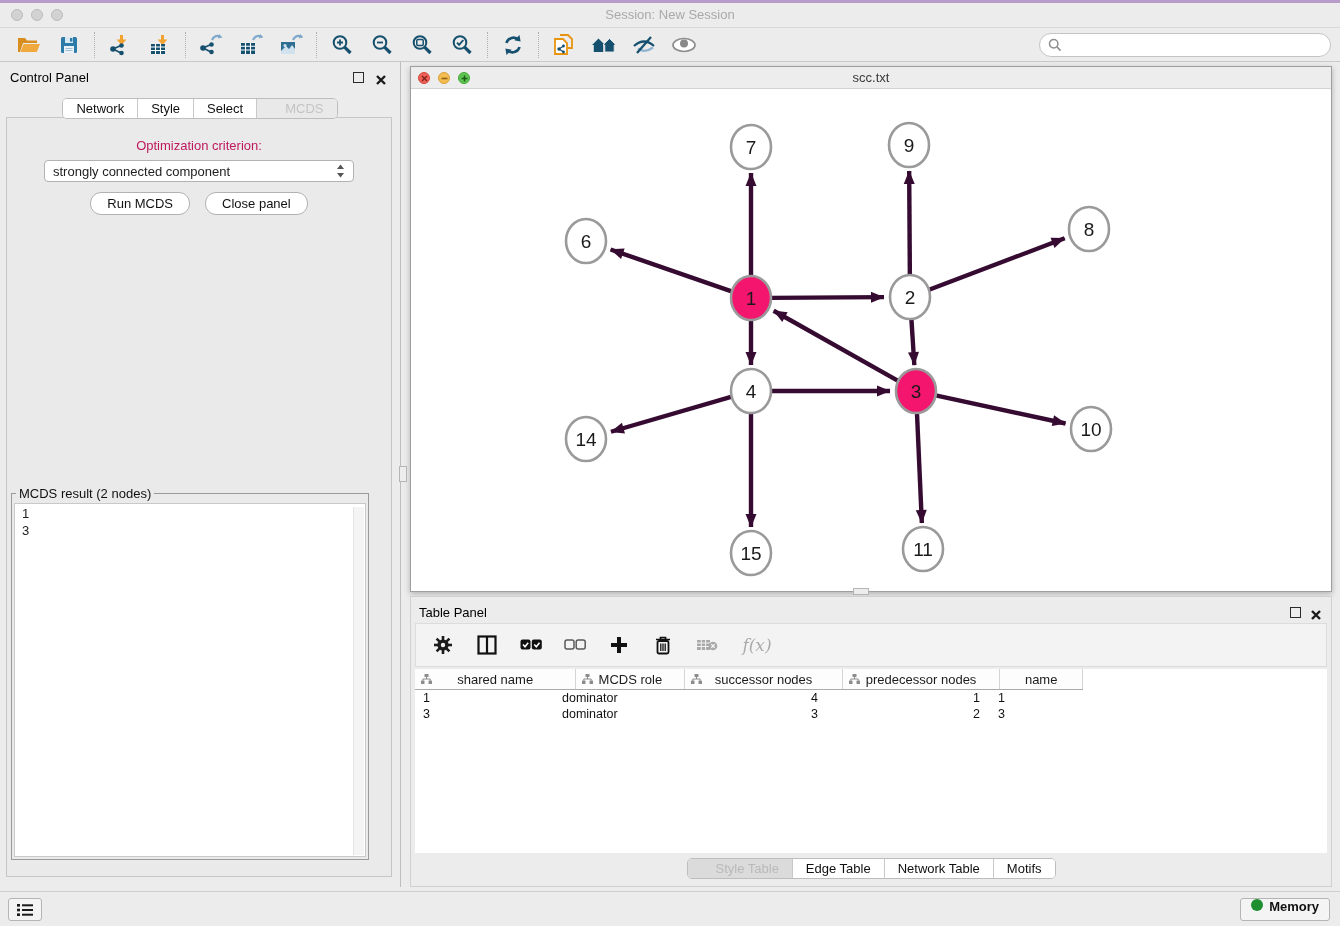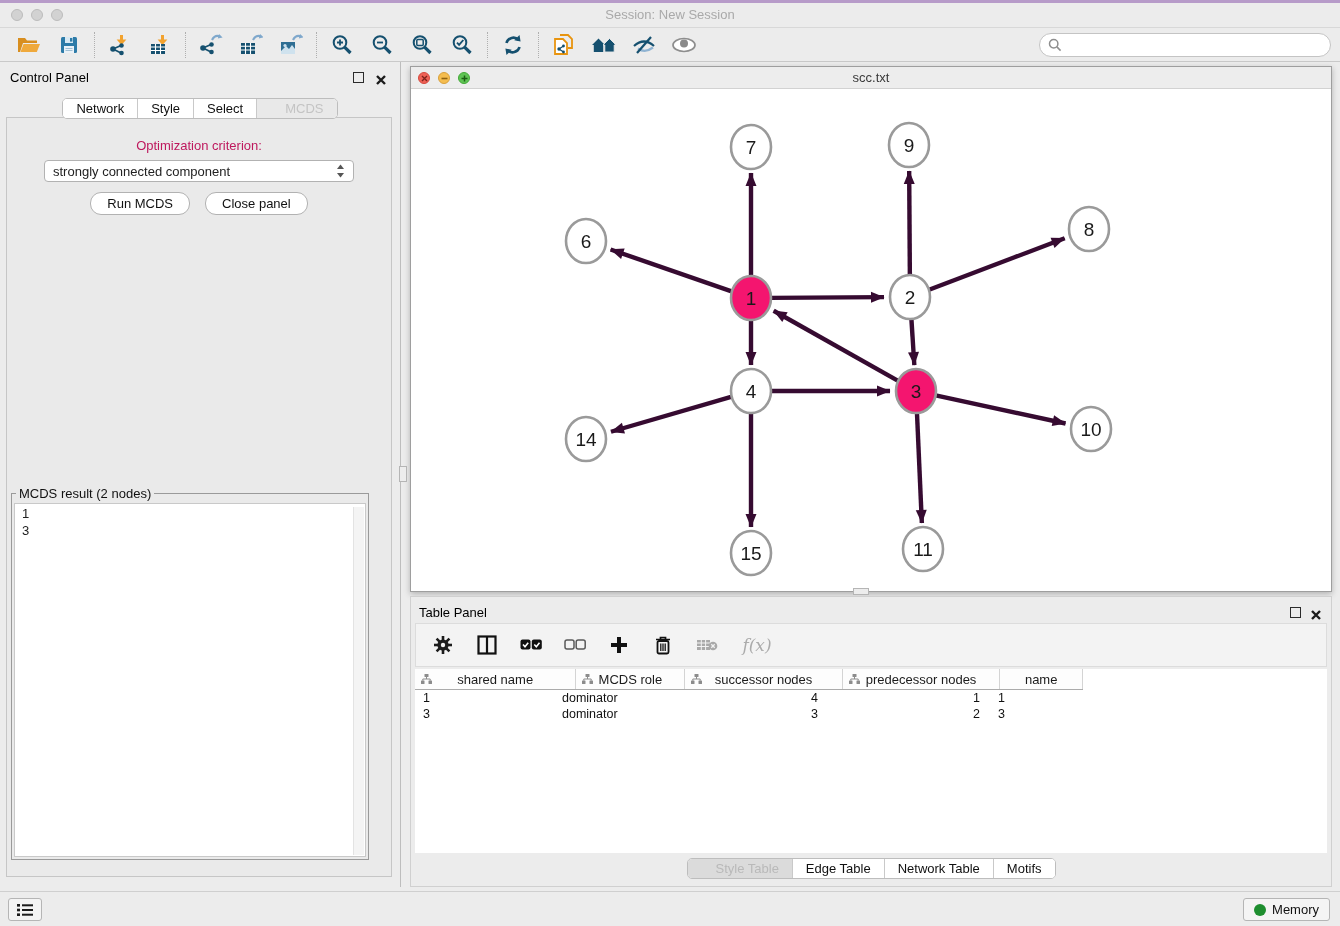--- a/index.html
+++ b/index.html
@@ -63,21 +63,21 @@
   .th { position:relative; display:flex; align-items:center; justify-content:center; font-size:13px; color:#1b1b1b; border-right:1px solid #D4D4D4; }
   .th .colicon { position:absolute; left:6px; top:5px; }
   .tp-row { display:flex; height:16px; font-size:12.5px; color:#111; }
   .td { padding:1px 0 0 0; overflow:hidden; white-space:nowrap; }
   .tp-tabs-wrap { position:absolute; bottom:7px; width:100%; display:flex; justify-content:center; }
   .tp-tabs-wrap .tab.active { background:#DBDBDB; color:#B9B9B9; }
 
   
   .statusbar { position:absolute; left:0; top:891px; width:1340px; height:35px; border-top:1px solid #CFCFCF; background:#ECECEC; }
   .sb-left-btn { position:absolute; left:8px; top:6px; width:34px; height:23px; background:#F4F4F4; border:1px solid #B5B5B5; border-radius:3px; display:flex; align-items:center; justify-content:center; }
-  .memory-btn { position:absolute; right:10px; top:6px; height:23px; background:#F4F4F4; border:1px solid #B5B5B5; border-radius:3px; display:flex; align-items:center; padding:0 10px; gap:6px; font-size:13px; color:#111; }
+  .memory-btn { position:absolute; right:10px; top:6px; height:23px; background:#F4F4F4; border:1px solid #B5B5B5; border-radius:3px; display:flex; padding:0 10px; gap:6px; font-size:13px; color:#111;font-weight:bold; }
   .memory-dot { width:12px; height:12px; border-radius:50%; background:#1E8E2F; }
 
   svg text { font-family:"Liberation Sans",sans-serif; }
 </style>
 </head>
 <body>
 
 <div class="app">
 
   <div class="titlebar">

